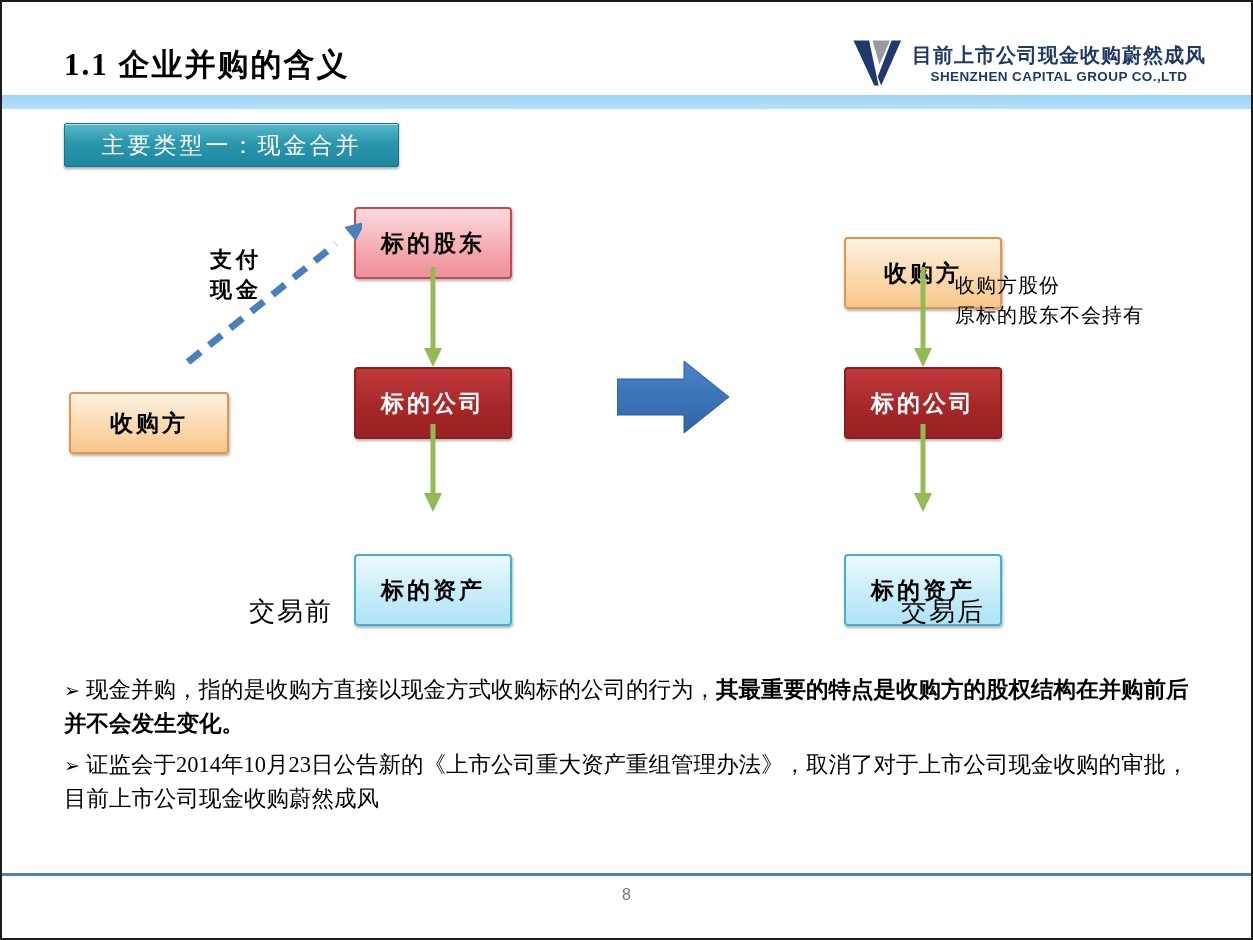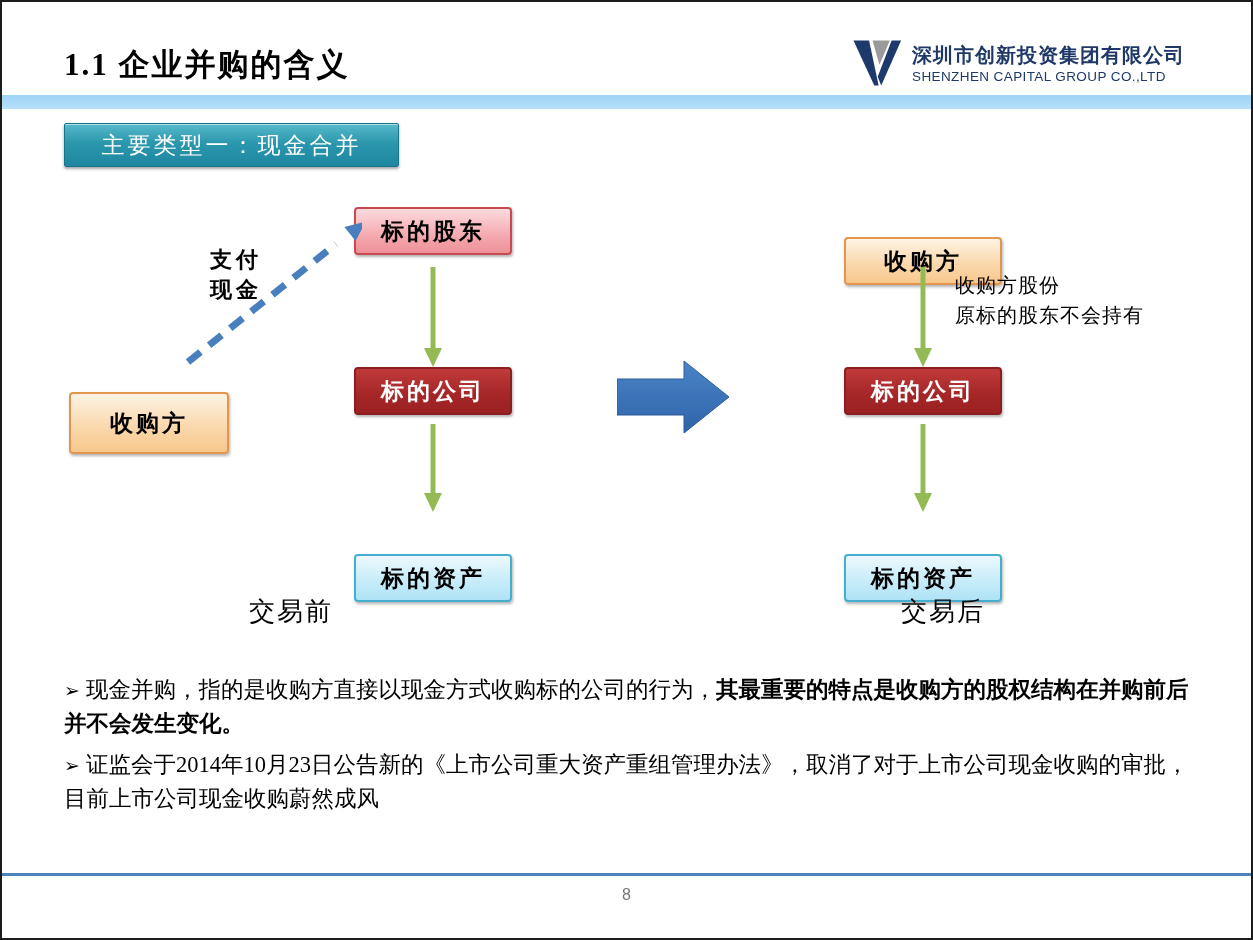--- a/index.html
+++ b/index.html
@@ -6,34 +6,34 @@
   .slide{
     position:relative;width:1253px;height:940px;background:#ffffff;
     border:2px solid #1c1c1c;box-sizing:border-box;overflow:hidden;
     font-family:"Liberation Serif","DejaVu Serif",serif;color:#000;
   }
   
   .page-title{position:absolute;left:62px;top:42px;font-size:31px;font-weight:bold;letter-spacing:2px;text-align:right;}
   .logo{position:absolute;left:848px;top:33px;display:flex;align-items:center;gap:10px;}
   .logo-text{display:flex;flex-direction:column;justify-content:center;}
   .logo-cn{font-family:"Liberation Sans","DejaVu Sans",sans-serif;font-size:20px;font-weight:bold;color:#1f3868;letter-spacing:1px;line-height:26px;}
-  .logo-en{font-family:"Liberation Sans","DejaVu Sans",sans-serif;font-size:13.5px;font-weight:normal;color:#1f3868;letter-spacing:0.4px;line-height:17px;}
+  .logo-en{font-family:"Liberation Sans","DejaVu Sans",sans-serif;font-size:13.5px;font-weight:bold;color:#1f3868;letter-spacing:0.4px;line-height:17px;text-align:center;}
   .blue-bar{position:absolute;left:0;top:93px;width:100%;height:14px;background:linear-gradient(180deg,#9fd4f6,#b5e0fa);}
   
   .badge{
     position:absolute;left:62px;top:121px;width:333px;height:42px;
     background:linear-gradient(180deg,#58b9cb 0%,#2b97ad 45%,#1d87a0 100%);
     border:1px solid #16758d;border-radius:2px;
     box-shadow:0 2px 3px rgba(0,0,0,.35), inset 0 1px 0 rgba(255,255,255,.55);
     color:#fff;font-size:23px;font-weight:normal;letter-spacing:3px;
     display:flex;align-items:center;justify-content:center;
   }
   
   .dbox{
-    position:absolute;width:158px;height:48px;border-radius:4px;box-sizing:border-box;
+    position:absolute;width:158px;height:72px;border-radius:4px;box-sizing:border-box;
     display:flex;align-items:center;justify-content:center;
     font-size:23px;font-weight:bold;letter-spacing:3px;
     box-shadow:1px 2px 3px rgba(0,0,0,.3);
   }
   .box-pink   {background:linear-gradient(180deg,#fcdbde 0%,#f3a2a9 70%,#ee9199 100%);border:2px solid #c74a50;}
   .box-orange {background:linear-gradient(180deg,#fdf3e4 0%,#fad9ae 55%,#f8c78c 100%);border:2px solid #e2954d;margin-top:28px;}
   .box-darkred{background:linear-gradient(180deg,#c03a3b 0%,#a52627 60%,#9a2123 100%);border:2px solid #8a1e20;color:#fff;}
   .box-cyan   {background:linear-gradient(180deg,#edf9fe 0%,#c8edf9 55%,#aee3f6 100%);border:2px solid #45aecf;margin-top:42px;}
   #box-shareholders    {left:352px;top:205px;}
   #box-acquirer-before {left:67px; top:362px;width:160px;height:62px;}
@@ -67,21 +67,21 @@
 
   <div class="page-title">1.1  企业并购的含义</div>
 
   <div class="logo">
     <svg width="52" height="56" viewBox="0 0 60 60">
       <polygon points="4,4 22,4 33,56 28,56" fill="#1e3a6c"></polygon>
       <polygon points="26,4 46,4 34,32" fill="#9a9a9a"></polygon>
       <polygon points="48,4 59,4 36,56 32,46" fill="#1e3a6c"></polygon>
     </svg>
     <div class="logo-text">
-      <div class="logo-cn">深圳市创新投资集团有限公司</div>
+      <div class="logo-cn">目前上市公司现金收购蔚然成风</div>
       <div class="logo-en">SHENZHEN CAPITAL GROUP CO.,LTD</div>
     </div>
   </div>
 
   <div class="blue-bar"></div>
 
   <div class="badge">主要类型一：现金合并</div>
 
   <div class="dbox box-pink" id="box-shareholders">标的股东</div>
   <div class="dbox box-orange" id="box-acquirer-before">收购方</div>

